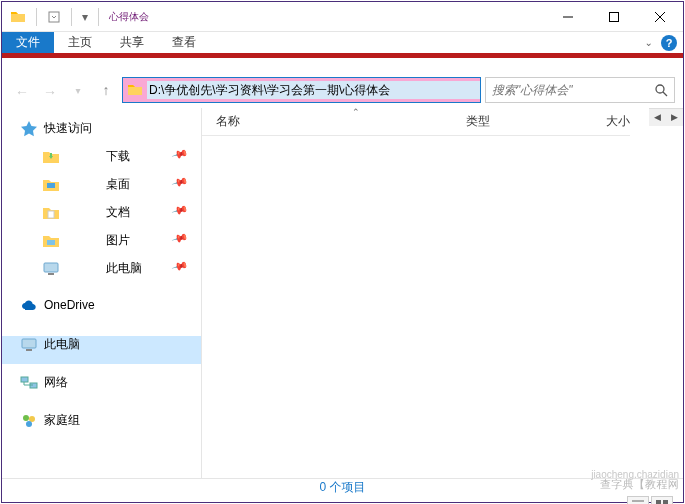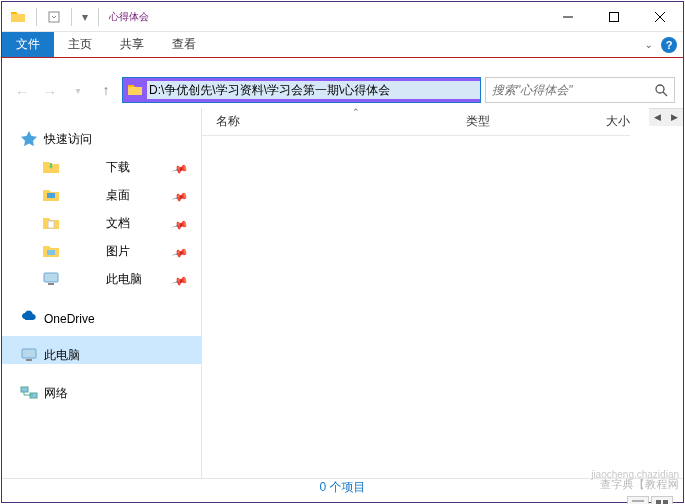--- a/index.html
+++ b/index.html
@@ -7,40 +7,40 @@
 .window { width: 683px; height: 502px; border: 1px solid #4a2e7a; position: absolute; top: 1px; left: 1px; display: flex; flex-direction: column; background: #fff; }
 
 .titlebar { height: 30px; background: #fff; display: flex; align-items: center; border-bottom: 1px solid #e5e5e5; }
 .titlebar-left { display: flex; align-items: center; padding-left: 8px; gap: 6px; }
 .titlebar-icon { width: 16px; height: 16px; }
 .titlebar-sep { width: 1px; height: 18px; background: #d0d0d0; margin: 0 4px; }
 .titlebar-title { font-size: 10px; color: #701a75; }
 .titlebar-ctrls { margin-left: auto; display: flex; }
 .titlebar-btn { width: 46px; height: 30px; display: flex; align-items: center; justify-content: center; color: #000; cursor: pointer; }
 
-.ribbon { height: 26px; background: #fff; display: flex; align-items: stretch; border-bottom: 1px solid #b91c1c; position: relative; }
+.ribbon { height: 26px; background: #fff; display: flex; align-items: stretch; border-bottom: 5px solid #b91c1c; position: relative; }
 .ribbon-tab { padding: 0 14px; display: flex; align-items: center; font-size: 12px; color: #333; cursor: pointer; }
 .ribbon-tab.file { background: #1979ca; color: #fff; }
 .ribbon-right { position: absolute; right: 6px; top: 0; height: 100%; display: flex; align-items: center; gap: 8px; }
 .help-icon { width: 16px; height: 16px; background: #1979ca; border-radius: 50%; color: #fff; display: flex; align-items: center; justify-content: center; font-size: 11px; font-weight: bold; }
 .chev-dn { color: #666; font-size: 10px; }
 
 .navbar { height: 36px; display: flex; align-items: center; padding: 4px 8px; gap: 4px; margin-top: 14px; }
 .nav-btn { width: 24px; height: 24px; display: flex; align-items: center; justify-content: center; color: #888; cursor: pointer; font-size: 14px; }
 .nav-btn.disabled { color: #ccc; }
-.addr-wrap { flex: 1; height: 26px; border: 1px solid #1979ca; display: flex; align-items: center; background: #8b5cf6; }
+.addr-wrap { flex: 1; height: 26px; border: 1px solid #1979ca; display: flex; align-items: center; background: #f9a8d4; }
 .addr-icon { width: 16px; height: 16px; margin: 0 4px; }
 .addr-path { flex: 1; font-size: 12px; color: #000; padding: 2px; border: none; outline: none; background: #d6e8f7; }
 .search-wrap { width: 190px; height: 26px; border: 1px solid #ccc; display: flex; align-items: center; padding: 0 6px; }
 .search-input { flex: 1; border: none; outline: none; font-size: 12px; color: #555; font-style: italic; }
 .search-icon { color: #555; }
 
 .body { flex: 1; display: flex; min-height: 0; }
 .sidebar { width: 200px; border-right: 1px solid #e5e5e5; padding: 12px 0; overflow-y: auto; }
-.tree-item { height: 28px; display: flex; align-items: flex-end; padding-left: 18px; cursor: pointer; position: relative; }
+.tree-item { height: 28px; display: flex; align-items: flex-start; padding-left: 18px; cursor: pointer; position: relative; }
 .tree-item.sub { padding-left: 40px; gap: 40px; }
 .tree-item.selected { background: #cce8ff; }
 .tree-icon { width: 18px; height: 18px; margin-right: 6px; flex-shrink: 0; }
 .tree-label { font-size: 12px; color: #000; }
 .pin-icon { position: absolute; right: 14px; color: #7a7a7a; font-size: 11px; transform: rotate(30deg); }
 .tree-gap { height: 10px; }
 
 .content { flex: 1; display: flex; flex-direction: row; min-width: 0; }
 .col-headers { height: 28px; display: flex; align-items: center; border-bottom: 1px solid #e8e8e8; padding-left: 14px; position: relative; }
 .col-h { font-size: 12px; color: #333; cursor: pointer; }
@@ -236,20 +236,30 @@
               <rect x="1" y="3" width="7" height="5" fill="#8fc3e4" stroke="#5a9"></rect>
               <rect x="10" y="9" width="7" height="5" fill="#8fc3e4" stroke="#5a9"></rect>
               <line x1="4" y1="8" x2="4" y2="11" stroke="#5a9"></line>
               <line x1="4" y1="11" x2="13" y2="11" stroke="#5a9"></line>
             </svg>
           </span>
         <span class="tree-label">网络</span>
       </div>
 
       <div class="tree-gap"></div>
+      <div class="tree-item">
+        <span class="tree-icon">
+            <svg width="18" height="18" viewBox="0 0 18 18">
+              <circle cx="6" cy="6" r="3" fill="#6fbf4b"></circle>
+              <circle cx="12" cy="7" r="3" fill="#f2c94c"></circle>
+              <circle cx="9" cy="12" r="3" fill="#4aa3df"></circle>
+            </svg>
+          </span>
+        <span class="tree-label">家庭组</span>
+      </div>
     </div>
 
     <div class="content">
       <div class="col-headers">
         <div class="col-h col-name">名称</div>
         <span class="sort-arrow">⌃</span>
         <div class="col-h col-type">类型</div>
         <div class="col-h col-size">大小</div>
       </div>
       <div class="file-area"></div>

